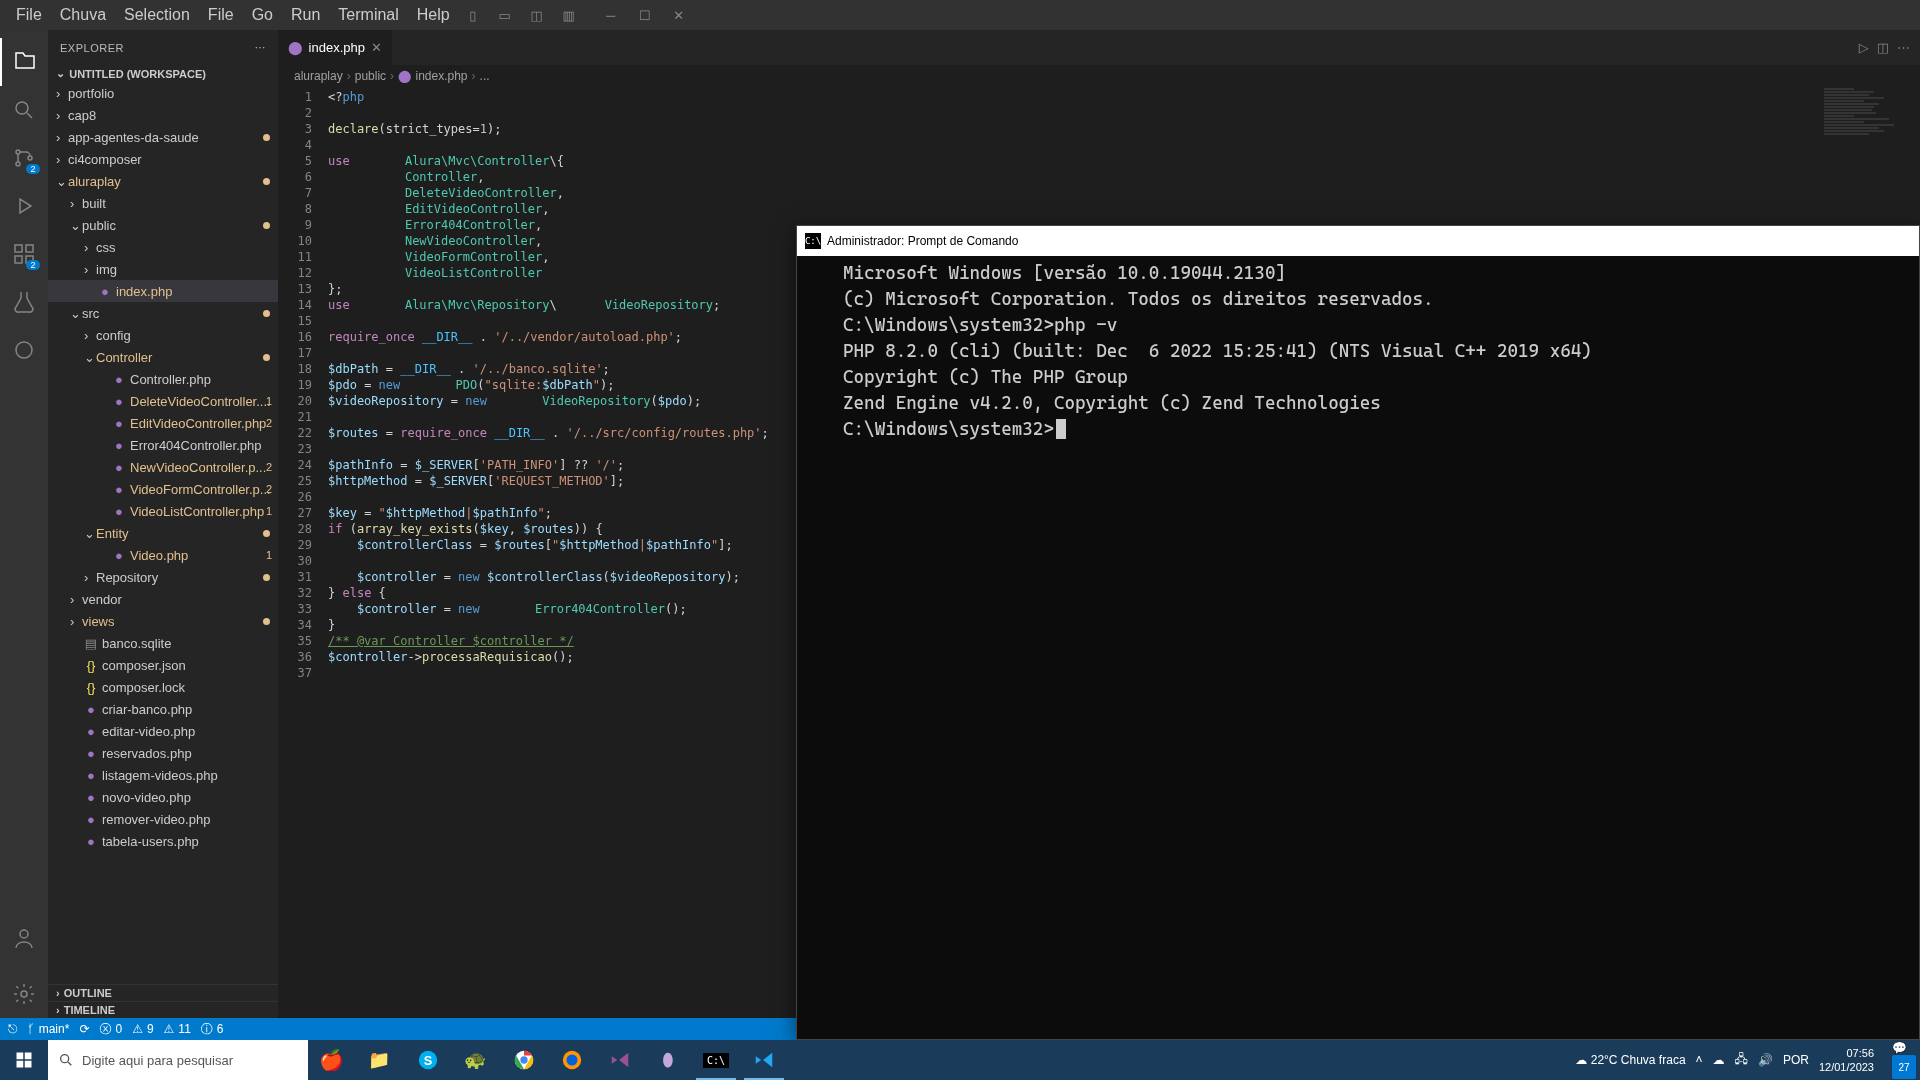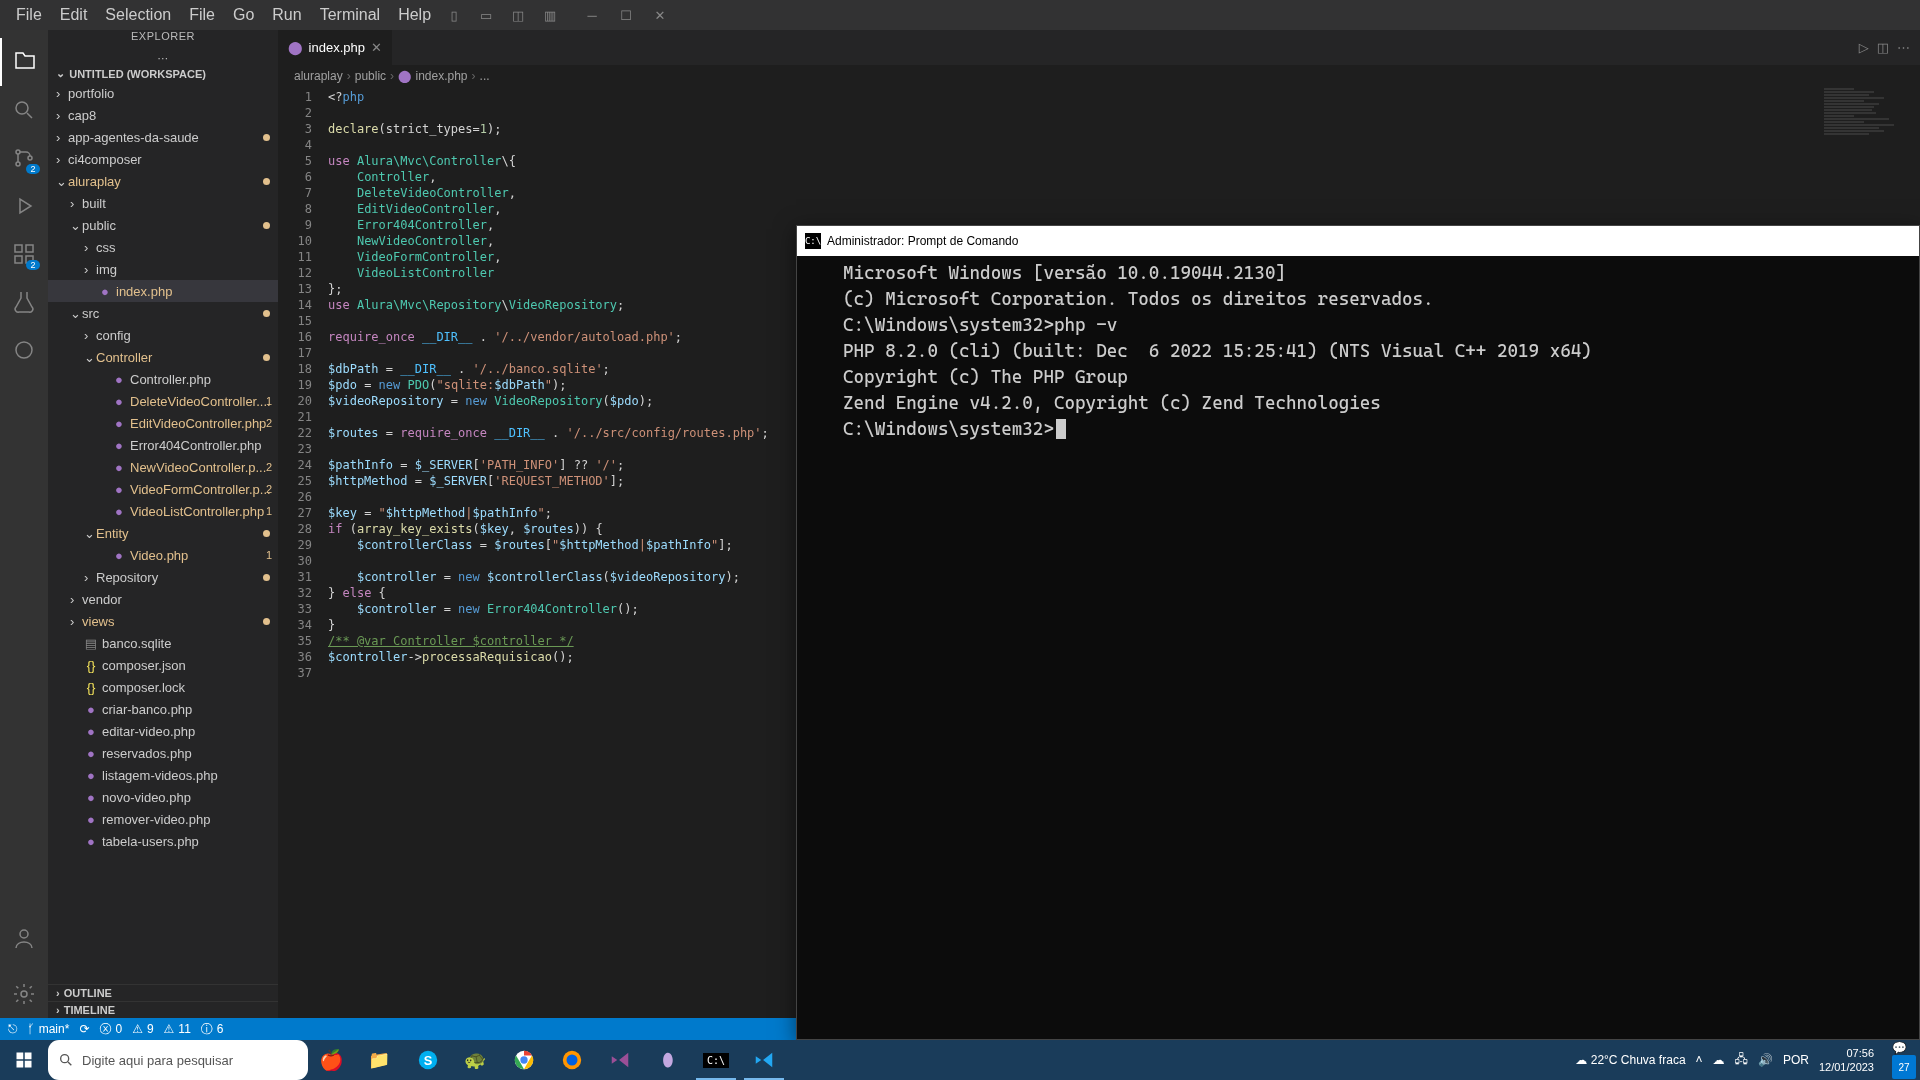--- a/index.html
+++ b/index.html
@@ -20,21 +20,21 @@
 
 .activitybar { width: 48px; background: #333333; display: flex; flex-direction: column; align-items: center; padding-top: 8px; }
 .activitybar .icon { width: 48px; height: 48px; display: flex; align-items: center; justify-content: center; cursor: pointer; color: #858585; position: relative; }
 .activitybar .icon.active { color: #ffffff; border-left: 2px solid #ffffff; }
 .activitybar .icon svg { width: 24px; height: 24px; }
 .activitybar .badge { position: absolute; bottom: 8px; right: 8px; background: #007acc; color: #fff; border-radius: 8px; font-size: 9px; padding: 0 4px; min-width: 14px; text-align: center; }
 .activitybar .bottom { margin-top: auto; margin-bottom: 8px; }
 
 
 .sidebar { width: 230px; background: #252526; display: flex; flex-direction: column; font-size: 13px; }
-.sidebar-header { height: 35px; display: flex; align-items: center; justify-content: space-between; padding: 0 12px; font-size: 11px; letter-spacing: 0.5px; color: #bbbbbb; flex-direction: column; }
+.sidebar-header { height: 35px; display: flex; align-items: center; justify-content: space-between; padding: 0 12px; font-size: 11px; letter-spacing: 0.5px; color: #bbbbbb; }
 .section-title { padding: 2px 8px; font-size: 11px; font-weight: bold; color: #cccccc; display: flex; align-items: center; gap: 4px; cursor: pointer; }
 .tree { flex: 1; overflow-y: auto; }
 .tree-item { display: flex; align-items: center; height: 22px; padding-left: 8px; cursor: pointer; color: #cccccc; font-size: 13px; position: relative; }
 .tree-item.selected { background: #37373d; }
 .tree-item .chev { width: 12px; display: inline-block; color: #cccccc; }
 .tree-item .ficon { width: 18px; display: inline-flex; align-items: center; justify-content: center; margin-right: 2px; }
 .tree-item.mod { color: #e2c08d; }
 .tree-item .dot { position: absolute; right: 8px; width: 7px; height: 7px; border-radius: 50%; background: #e2c08d; }
 .tree-item .badge-num { position: absolute; right: 6px; font-size: 11px; }
 .sidebar-footer .section-title { border-top: 1px solid #333; }
@@ -52,21 +52,21 @@
 .gutter div { height: 16px; }
 .code { flex: 1; padding-top: 2px; color: #d4d4d4; white-space: pre; }
 .code div { height: 16px; }
 .minimap { position: absolute; right: 0; top: 57px; width: 100px; height: 300px; background: #1e1e1e; opacity: 0.6; }
 .minimap div { height: 2px; margin: 1px 4px; background: #444; }
 
 
 .kw { color: #569cd6; }
 .kw2 { color: #c586c0; }
 .fn { color: #dcdcaa; }
-.cls { color: #4ec9b0; }
+.cls { color: #4ec9b0; margin-left: 48px; }
 .str { color: #ce9178; }
 .var { color: #9cdcfe; }
 .cmt { color: #6a9955; text-decoration: underline; }
 .pun { color: #d4d4d4; }
 .num { color: #b5cea8; }
 .const { color: #4fc1ff; }
 
 
 .cmd-window { position: absolute; left: 796px; top: 225px; width: 1124px; height: 815px; background: #0c0c0c; z-index: 50; box-shadow: 0 4px 20px rgba(0,0,0,0.5); display: flex; flex-direction: column; border: 1px solid #444; }
 .cmd-titlebar { height: 30px; background: #ffffff; color: #000; display: flex; align-items: center; padding: 0 8px; font-size: 12px; gap: 6px; }
@@ -76,38 +76,38 @@
 
 
 .statusbar { position: absolute; left: 0; bottom: 40px; right: 0; height: 22px; background: #007acc; color: #fff; display: flex; align-items: center; font-size: 12px; padding: 0 8px; gap: 12px; z-index: 10; }
 .statusbar .left { display: flex; gap: 10px; align-items: center; }
 .statusbar span { display: flex; align-items: center; gap: 4px; }
 
 
 .taskbar { position: absolute; left: 0; bottom: 0; right: 0; height: 40px; background: #1a3c5a; display: flex; align-items: center; z-index: 100; }
 .taskbar .start { width: 48px; height: 40px; display: flex; align-items: center; justify-content: center; cursor: pointer; }
 .taskbar .search { background: #2a2a2a; width: 260px; height: 40px; display: flex; align-items: center; padding: 0 10px; gap: 8px; color: #888; background: #ffffff; color: #555; }
-.taskbar .search { background: #1f1f1f; color:#999;border-radius:11px; }
+.taskbar .search { background: #1f1f1f; color:#999; }
 .taskbar .search-white { background: #fff; color: #666; }
 .taskbar .apps { display: flex; align-items: center; height: 100%; }
 .taskbar .app { width: 48px; height: 40px; display: flex; align-items: center; justify-content: center; cursor: pointer; position: relative; }
 .taskbar .app.active::after { content: ''; position: absolute; bottom: 0; left: 4px; right: 4px; height: 2px; background: #76b9ed; }
 .taskbar .tray { margin-left: auto; display: flex; align-items: center; gap: 10px; padding-right: 4px; color: #fff; font-size: 12px; }
 .taskbar .datetime { text-align: right; line-height: 14px; font-size: 11px; padding-right: 8px; }
 .taskbar .notif { background: #0078d4; color: #fff; width: 24px; height: 24px; border-radius: 2px; display: flex; align-items: center; justify-content: center; font-size: 10px; }
 
 svg { fill: currentColor; }
 </style>
 </head>
 <body>
 
 <div class="titlebar">
   <div class="menu">
     <span>File</span>
-    <span>Edit</span>
+    <span>Chuva</span>
     <span>Selection</span>
     <span>File</span>
     <span>Go</span>
     <span>Run</span>
     <span>Terminal</span>
     <span>Help</span>
   </div>
   <div class="layout-icons">
     <span>▯</span>
     <span>▭</span>

